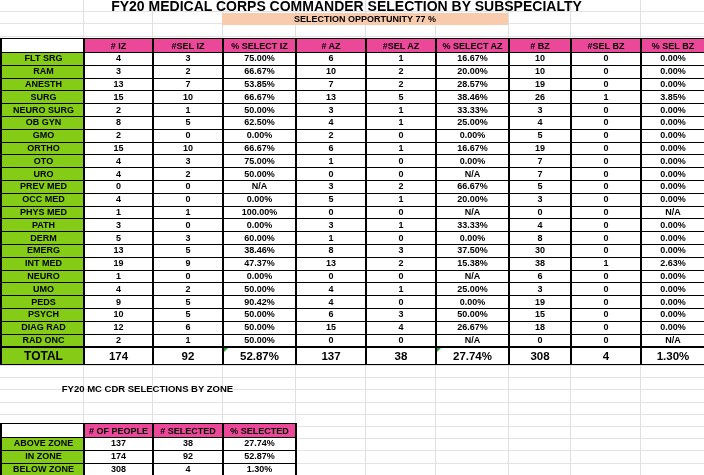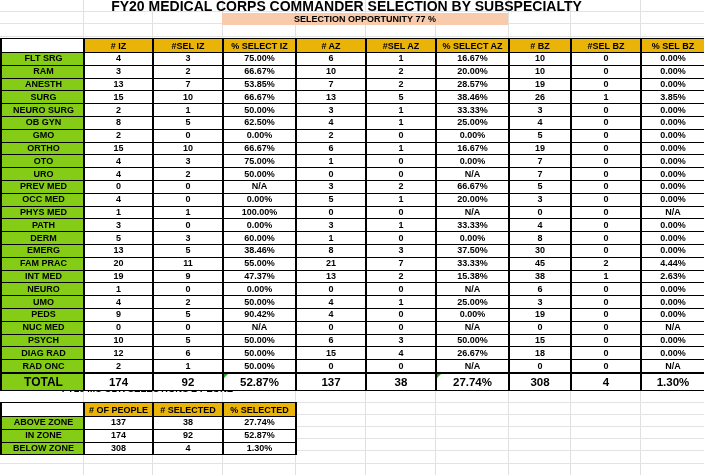--- a/index.html
+++ b/index.html
@@ -29,26 +29,26 @@
   .sheet-title{
     position:absolute;top:0;left:0;width:693px;height:13px;z-index:2;
     text-align:center;font-size:14px;line-height:13px;white-space:nowrap;
   }
   .subtitle-banner{
     position:absolute;top:13px;left:222px;width:286px;height:12px;z-index:2;
     background:#f8cbad;text-align:center;font-size:9px;line-height:12px;white-space:nowrap;
   }
   table{border-collapse:collapse;table-layout:fixed;z-index:3;position:absolute;background:#fff;}
   #main-table{top:38px;left:0;width:704px;}
-  #zone-table{top:402px;left:0;width:295px;}
+  #zone-table{top:423px;left:0;width:295px;}
   th,td{
     border:1px solid #000;border-left-width:2px;border-right-width:2px;
     padding:0;overflow:hidden;white-space:nowrap;font-weight:bold;
   }
-  th{background:#eab308;height:13px;font-size:9px;text-align:center;}
+  th{background:#ec4899;height:13px;font-size:9px;text-align:center;}
   th.corner{background:#ffffff;}
   tbody td{background:#ffffff;height:11.8px;font-size:9px;text-align:center;line-height:11px;}
   td.rowlabel{background:#84cc16;text-align:center;padding-left:2px;}
   tfoot td{background:#fff;height:16px;font-size:11.5px;text-align:center;border-top:2px solid #000;}
   tfoot td.rowlabel{font-size:12px;}
   td.flag{position:relative;}
   td.flag::before{
     content:"";position:absolute;top:0;left:0;width:0;height:0;
     border-top:4px solid #2fa12f;border-right:4px solid transparent;
   }
@@ -279,32 +279,20 @@
         <td>5</td>
         <td>38.46%</td>
         <td>8</td>
         <td>3</td>
         <td>37.50%</td>
         <td>30</td>
         <td>0</td>
         <td>0.00%</td>
       </tr>
       <tr>
-        <td class="rowlabel">FAM PRAC</td>
-        <td>20</td>
-        <td>11</td>
-        <td>55.00%</td>
-        <td>21</td>
-        <td>7</td>
-        <td>33.33%</td>
-        <td>45</td>
-        <td>2</td>
-        <td>4.44%</td>
-      </tr>
-      <tr>
         <td class="rowlabel">INT MED</td>
         <td>19</td>
         <td>9</td>
         <td>47.37%</td>
         <td>13</td>
         <td>2</td>
         <td>15.38%</td>
         <td>38</td>
         <td>1</td>
         <td>2.63%</td>
@@ -337,32 +325,20 @@
         <td class="rowlabel">PEDS</td>
         <td>9</td>
         <td>5</td>
         <td>90.42%</td>
         <td>4</td>
         <td>0</td>
         <td>0.00%</td>
         <td>19</td>
         <td>0</td>
         <td>0.00%</td>
-      </tr>
-      <tr>
-        <td class="rowlabel">NUC MED</td>
-        <td>0</td>
-        <td>0</td>
-        <td>N/A</td>
-        <td>0</td>
-        <td>0</td>
-        <td>N/A</td>
-        <td>0</td>
-        <td>0</td>
-        <td>N/A</td>
       </tr>
       <tr>
         <td class="rowlabel">PSYCH</td>
         <td>10</td>
         <td>5</td>
         <td>50.00%</td>
         <td>6</td>
         <td>3</td>
         <td>50.00%</td>
         <td>15</td>

